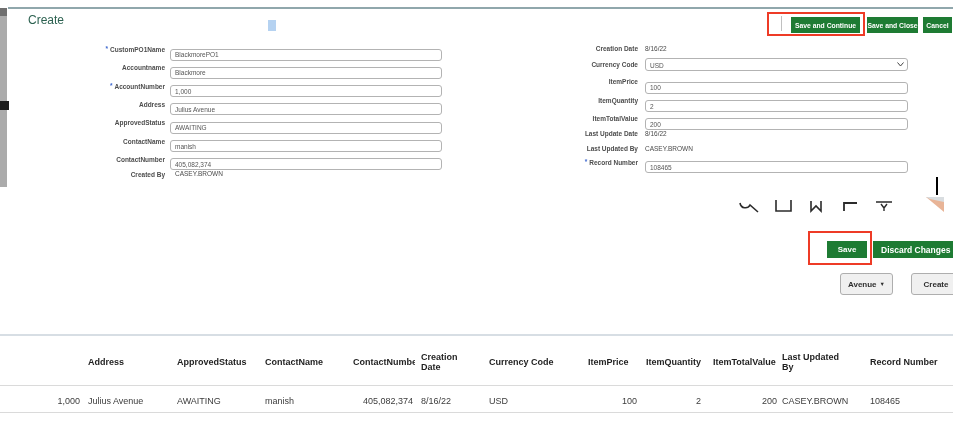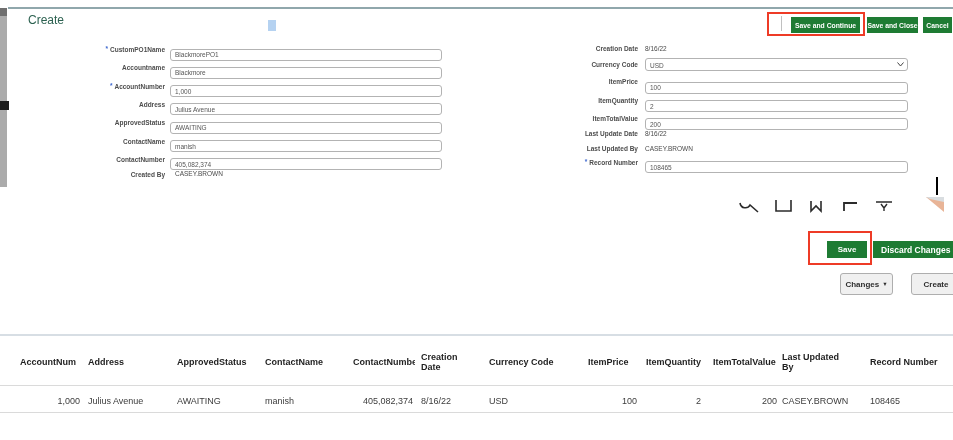--- a/index.html
+++ b/index.html
@@ -181,28 +181,27 @@
         <polygon points="2,2 20,2 20,17" fill="#e8b497"></polygon>
         <polygon points="2,2 20,2 20,7 6,4" fill="#d9dde0"></polygon>
       </svg>
   </span>
 
   <div class="abs annotation-box" style="left:808px; top:231px; width:64px; height:34px;"></div>
   <button class="abs btn-green mid" style="left:827px; top:241px; width:40px;">Save</button>
   <button class="abs btn-green mid" style="left:873px; top:241px; width:110px; justify-content:flex-start; padding-left:8px; font-size:8.5px;">Discard Changes</button>
 
   <button class="abs btn-gray" style="left:840px; top:273px; width:53px; height:22px;">
-    <span>Changes</span>
+    <span>Avenue</span>
       <span style="font-size:5.5px;">▼</span>
   </button>
   <button class="abs btn-gray" style="left:911px; top:273px; width:50px; height:22px;">Create</button>
 
   <div class="abs tline-top" style="left:0; top:334px; width:953px;"></div>
 
-  <div class="th" style="left:20px;  top:342px; width:63px;">AccountNum</div>
   <div class="th" style="left:88px;  top:342px; width:85px;">Address</div>
   <div class="th nowrap" style="left:177px; top:342px; width:83px;">ApprovedStatus</div>
   <div class="th nowrap" style="left:265px; top:342px; width:84px;">ContactName</div>
   <div class="th nowrap" style="left:353px; top:342px; width:62px;">ContactNumber</div>
   <div class="th" style="left:421px; top:342px; width:55px;">Creation Date</div>
   <div class="th nowrap" style="left:489px; top:342px; width:95px;">Currency Code</div>
   <div class="th nowrap" style="left:588px; top:342px; width:49px;">ItemPrice</div>
   <div class="th nowrap" style="left:646px; top:342px; width:60px;">ItemQuantity</div>
   <div class="th nowrap" style="left:713px; top:342px; width:64px;">ItemTotalValue</div>
   <div class="th" style="left:782px; top:342px; width:70px;">Last Updated By</div>

